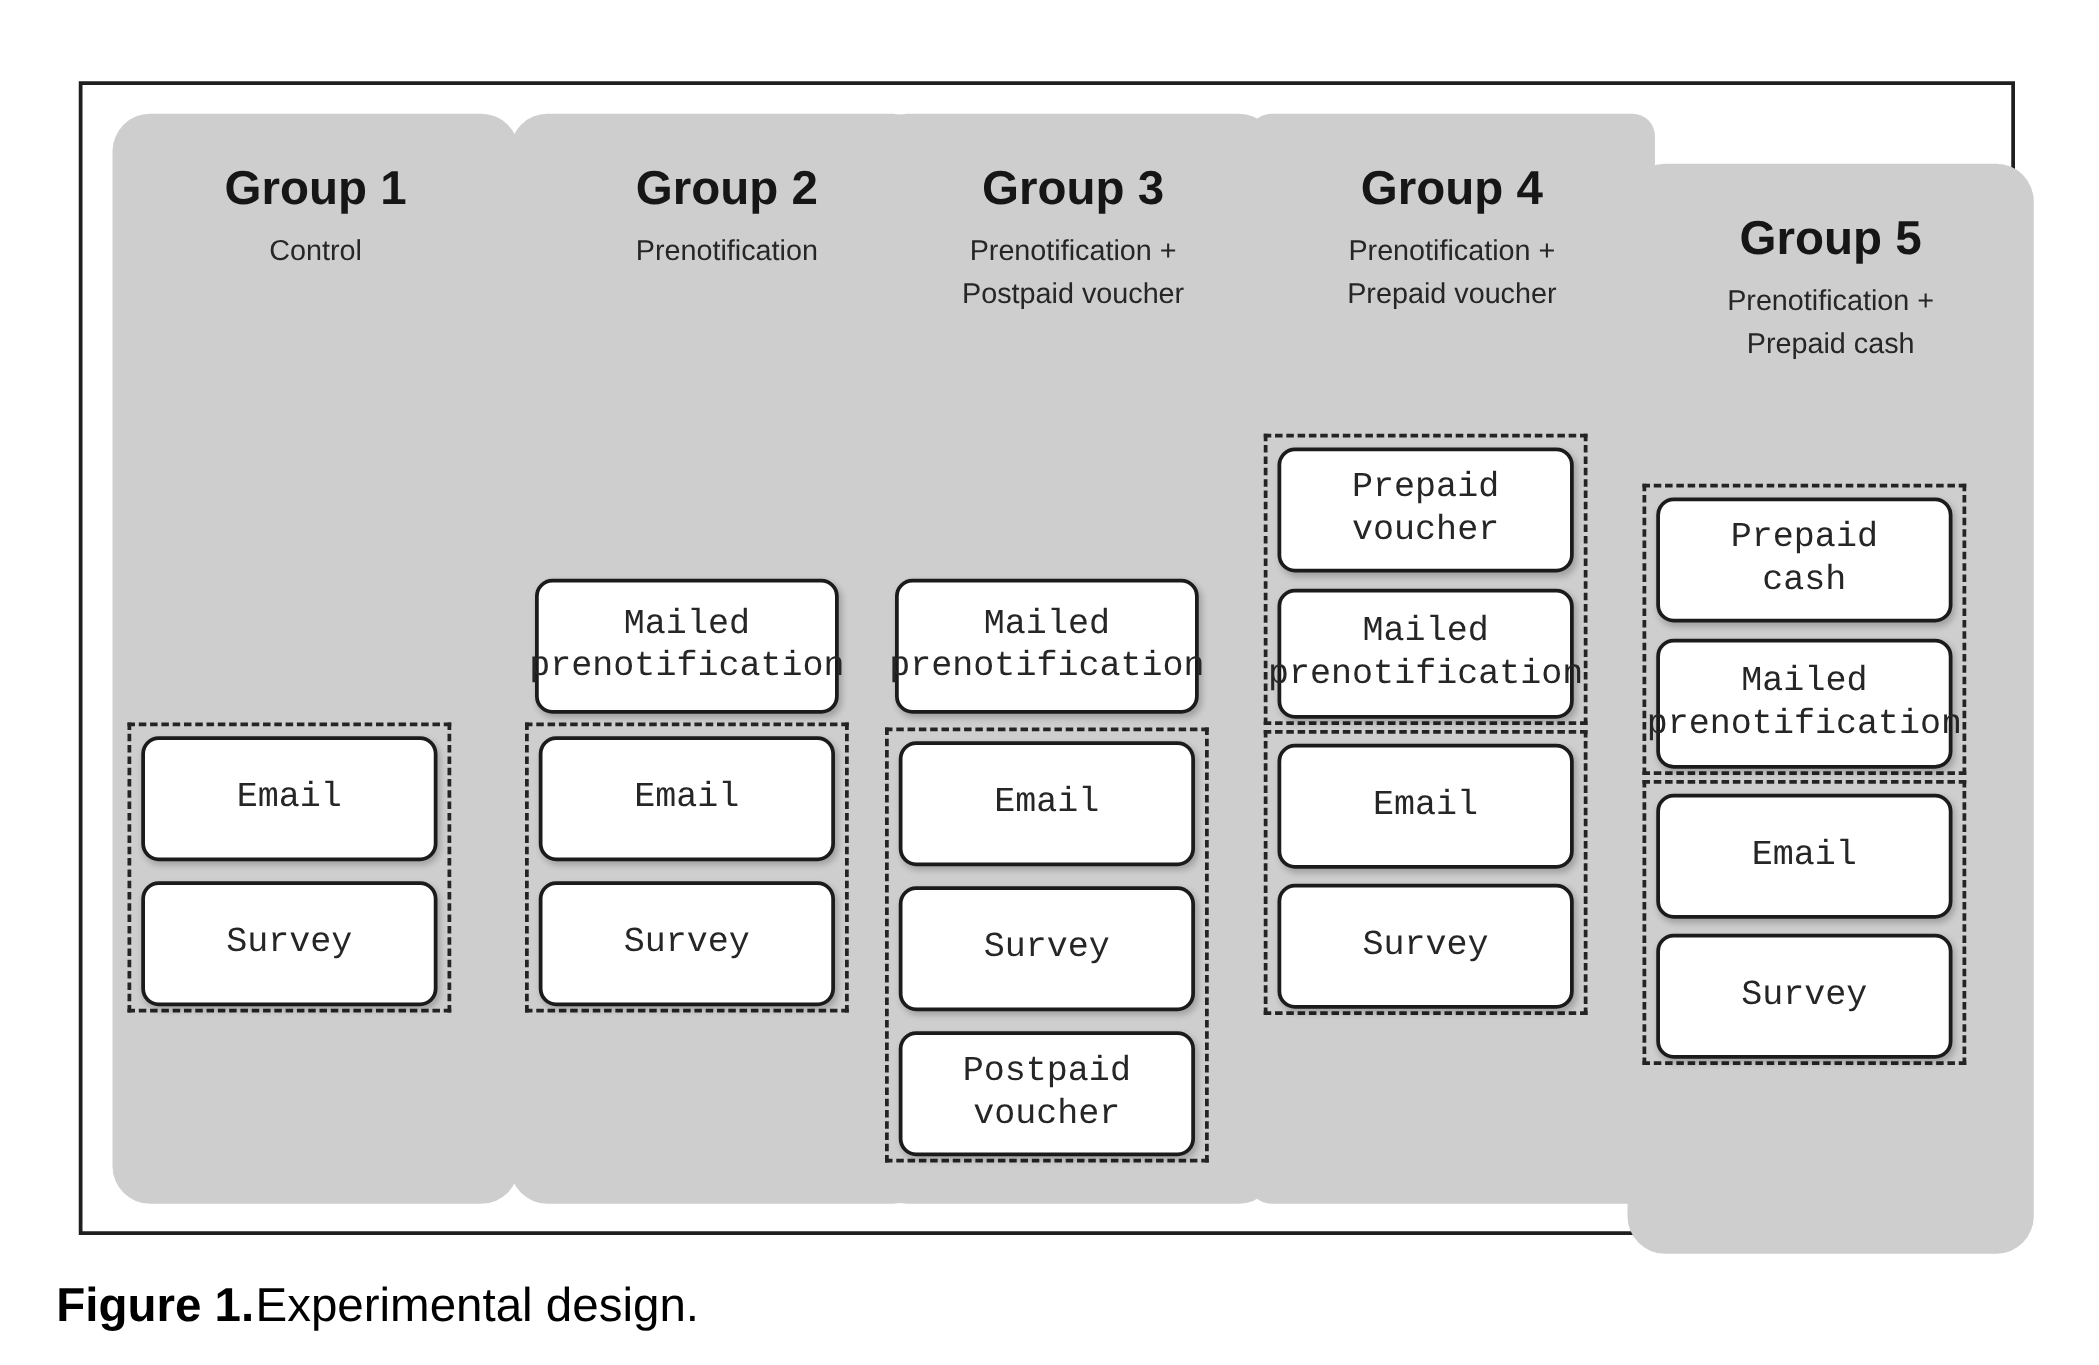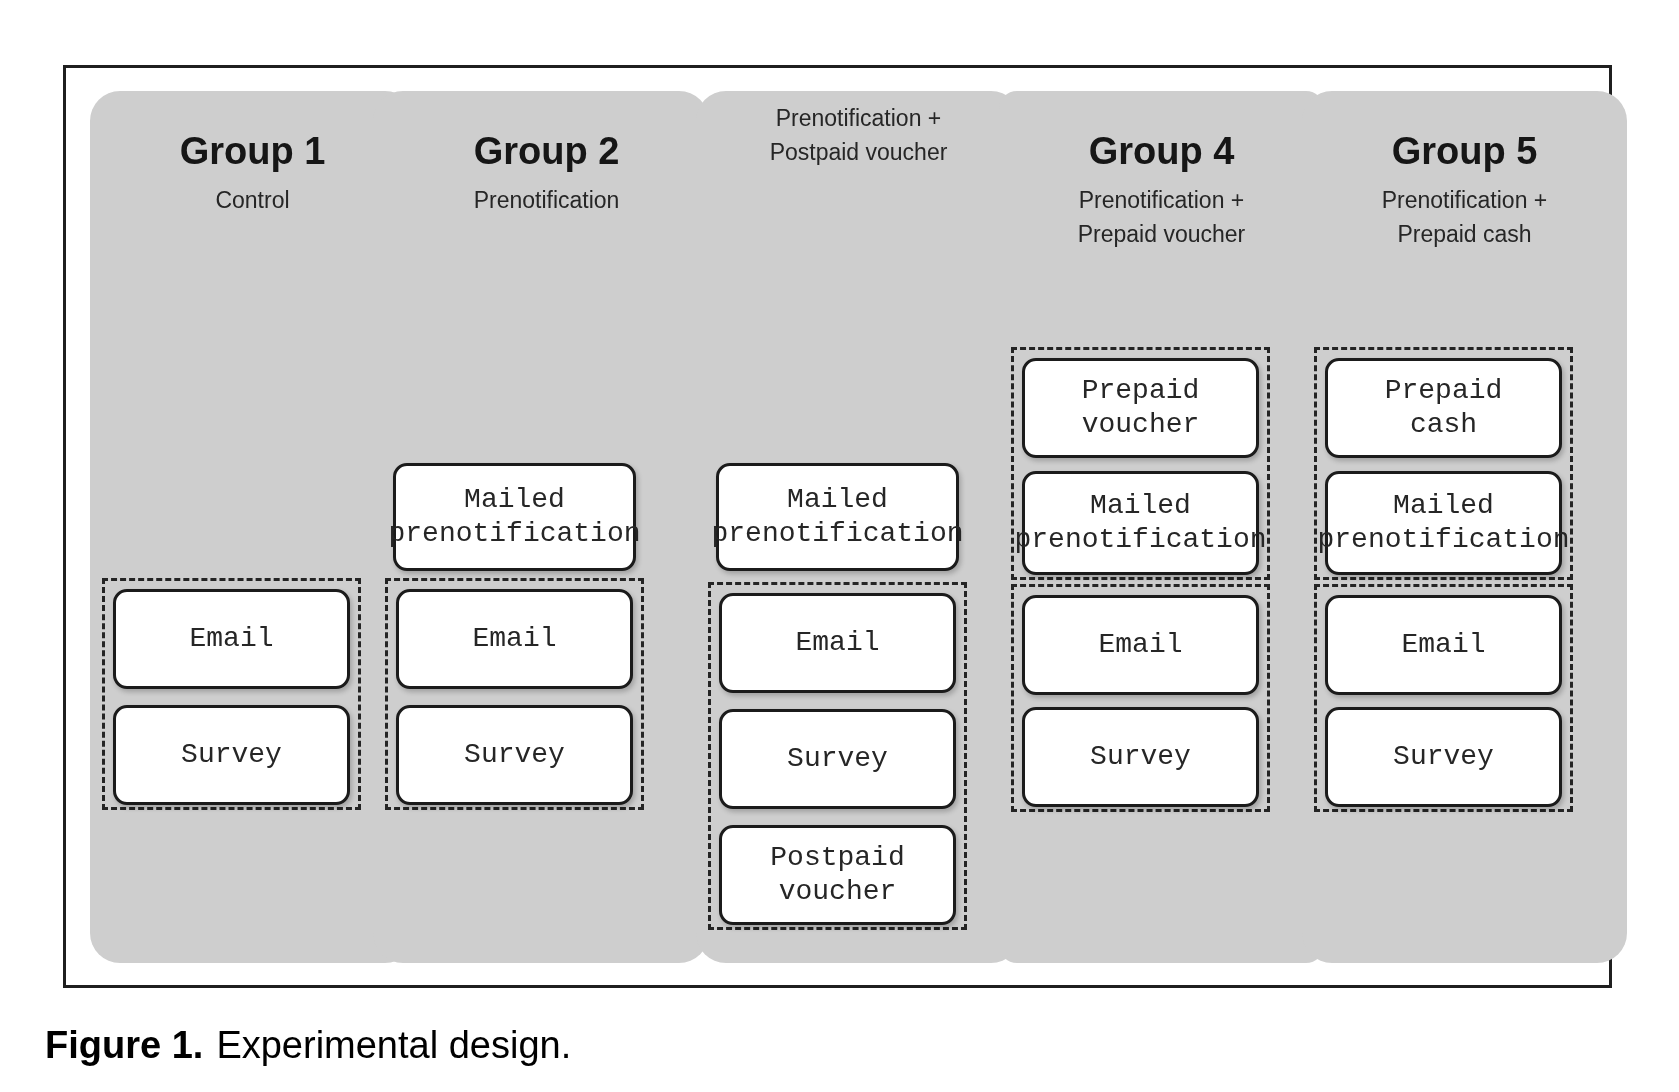--- a/index.html
+++ b/index.html
@@ -28,24 +28,24 @@
   }
   .col {
     position: absolute;
     top: 91px;
     width: 325px;
     height: 872px;
     background: #cecece;
     border-radius: 30px;
   }
   .col-1 { left: 90px; }
-  .col-2 { left: 373px; padding-left: 11px; }
+  .col-2 { left: 408px; padding-left: 11px; }
   .col-3 { left: 696px; }
   .col-4 { left: 999px; border-radius: 18px; }
-  .col-5 { left: 1302px; }
+  .col-5 { left: 1302px; margin-top: 40px; }
 
   .col-title {
     margin-top: 38px;
     text-align: center;
     font-size: 38px;
     line-height: 44px;
     font-weight: 700;
     color: #161616;
   }
   .col-sub {
@@ -103,21 +103,21 @@
   .caption {
     position: absolute;
     left: 45px;
     top: 1022px;
     font-size: 38px;
     line-height: 46px;
     color: #000000;
   }
   .caption .prefix {
     font-weight: 700;
-    margin-right: 13px;
+    margin-right: 1px;
   }
 </style>
 </head>
 <body>
 
 <div class="page">
   <div class="frame"></div>
 
   <div class="col col-1">
     <div class="col-title">Group 1</div>
@@ -133,20 +133,21 @@
     <div class="col-sub">Prenotification</div>
     <div class="box standalone">Mailed
 prenotification</div>
     <div class="dash dash-es">
       <div class="box">Email</div>
       <div class="box">Survey</div>
     </div>
   </div>
 
   <div class="col col-3">
+    <div class="col-title">Group 3</div>
     <div class="col-sub">Prenotification +
 Postpaid voucher</div>
     <div class="box standalone">Mailed
 prenotification</div>
     <div class="dash dash-esp">
       <div class="box">Email</div>
       <div class="box">Survey</div>
       <div class="box">Postpaid
 voucher</div>
     </div>

